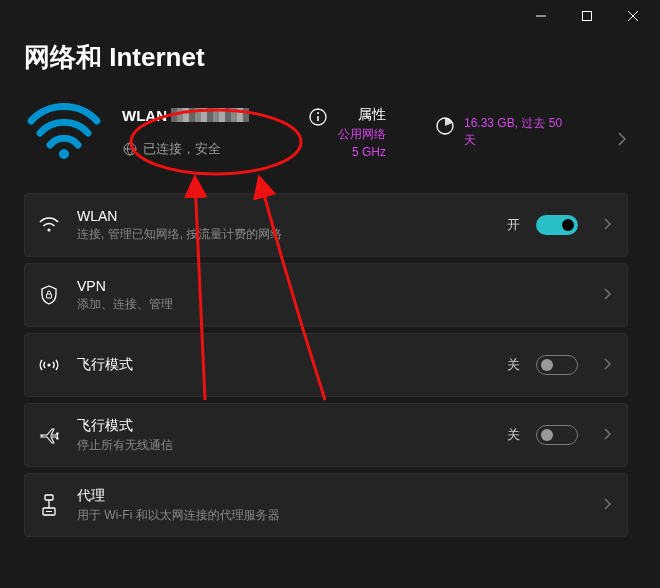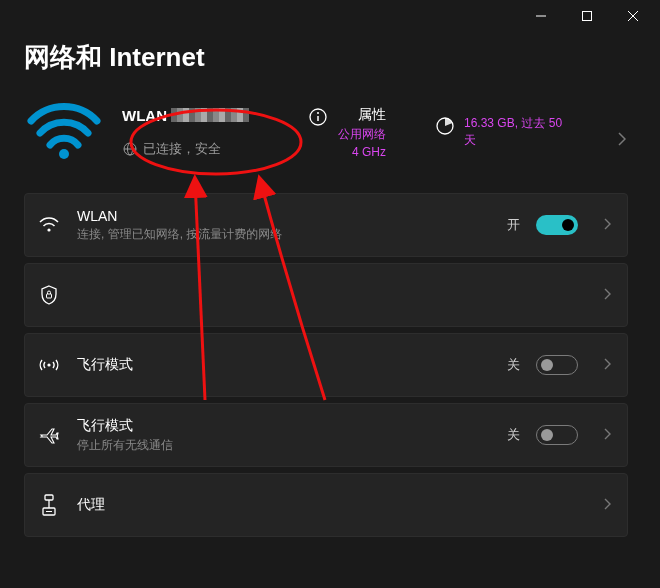--- a/index.html
+++ b/index.html
@@ -207,21 +207,21 @@
       <div class="hero-icon">
         <svg width="18" height="18" viewBox="0 0 18 18">
             <circle cx="9" cy="9" r="8" fill="none" stroke="currentColor" stroke-width="1.3"></circle>
             <circle cx="9" cy="5" r="1" fill="currentColor"></circle>
             <line x1="9" y1="8" x2="9" y2="13" stroke="currentColor" stroke-width="1.5"></line>
           </svg>
       </div>
       <div class="txt">
         <span class="lbl">属性</span>
         <span class="sub">公用网络</span>
-        <span class="sub">4 GHz</span>
+        <span class="sub">5 GHz</span>
       </div>
     </div>
 
     <div class="hero-col col-data">
       <div class="hero-icon">
         <svg width="18" height="18" viewBox="0 0 18 18">
             <circle cx="9" cy="9" r="8" fill="none" stroke="currentColor" stroke-width="1.3"></circle>
             <path d="M9 9 L9 1 A8 8 0 0 1 16.5 6 Z" fill="currentColor" opacity="0.85"></path>
           </svg>
       </div>
@@ -264,20 +264,22 @@
 
     <div class="row">
       <div class="row-icon">
         <svg width="18" height="20" viewBox="0 0 18 20">
             <path d="M9 1 L16 4 V9 C16 14 13 17.5 9 19 C5 17.5 2 14 2 9 V4 Z" fill="none" stroke="currentColor" stroke-width="1.3"></path>
             <rect x="6.5" y="9" width="5" height="4" rx="0.5" fill="none" stroke="currentColor" stroke-width="1"></rect>
             <path d="M7.5 9 V7.5 a1.5 1.5 0 0 1 3 0 V9" fill="none" stroke="currentColor" stroke-width="1"></path>
           </svg>
       </div>
       <div class="row-text">
+        <span class="row-title">VPN</span>
+        <span class="row-sub">添加、连接、管理</span>
       </div>
       <div class="chev2">
         <svg width="7" height="12" viewBox="0 0 7 12">
             <path d="M1 1 L6 6 L1 11" fill="none" stroke="currentColor" stroke-width="1.4"></path>
           </svg>
       </div>
     </div>
 
     <div class="row">
       <div class="row-icon">
@@ -328,20 +330,21 @@
       <div class="row-icon">
         <svg width="18" height="22" viewBox="0 0 18 22">
             <rect x="5" y="1" width="8" height="5" rx="1" fill="none" stroke="currentColor" stroke-width="1.3"></rect>
             <rect x="3" y="14" width="12" height="7" rx="1" fill="none" stroke="currentColor" stroke-width="1.3"></rect>
             <line x1="9" y1="6" x2="9" y2="14" stroke="currentColor" stroke-width="1.3"></line>
             <line x1="6" y1="17.5" x2="12" y2="17.5" stroke="currentColor" stroke-width="1"></line>
           </svg>
       </div>
       <div class="row-text">
         <span class="row-title">代理</span>
+        <span class="row-sub">用于 Wi-Fi 和以太网连接的代理服务器</span>
       </div>
       <div class="chev2">
         <svg width="7" height="12" viewBox="0 0 7 12">
             <path d="M1 1 L6 6 L1 11" fill="none" stroke="currentColor" stroke-width="1.4"></path>
           </svg>
       </div>
     </div>
 
   </div>
 </div>

